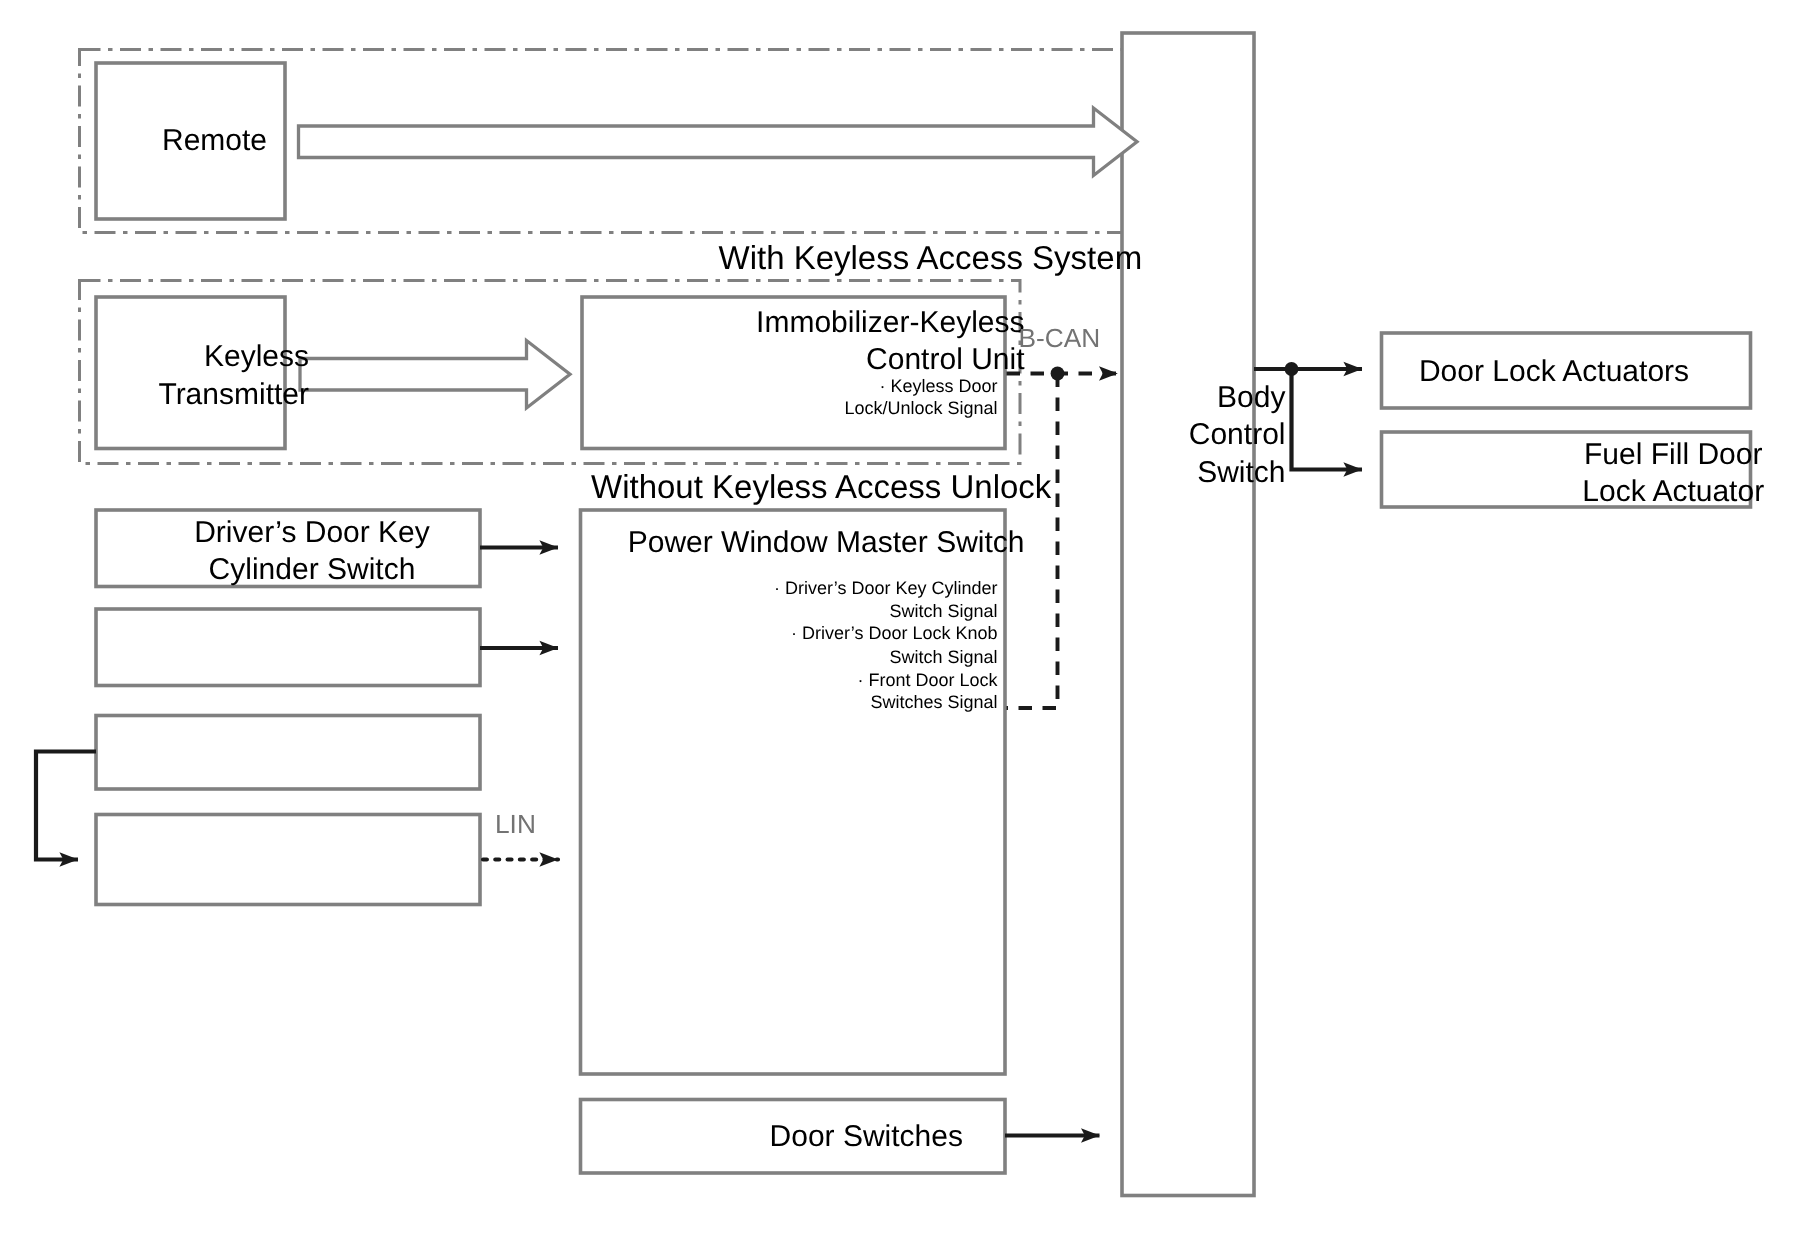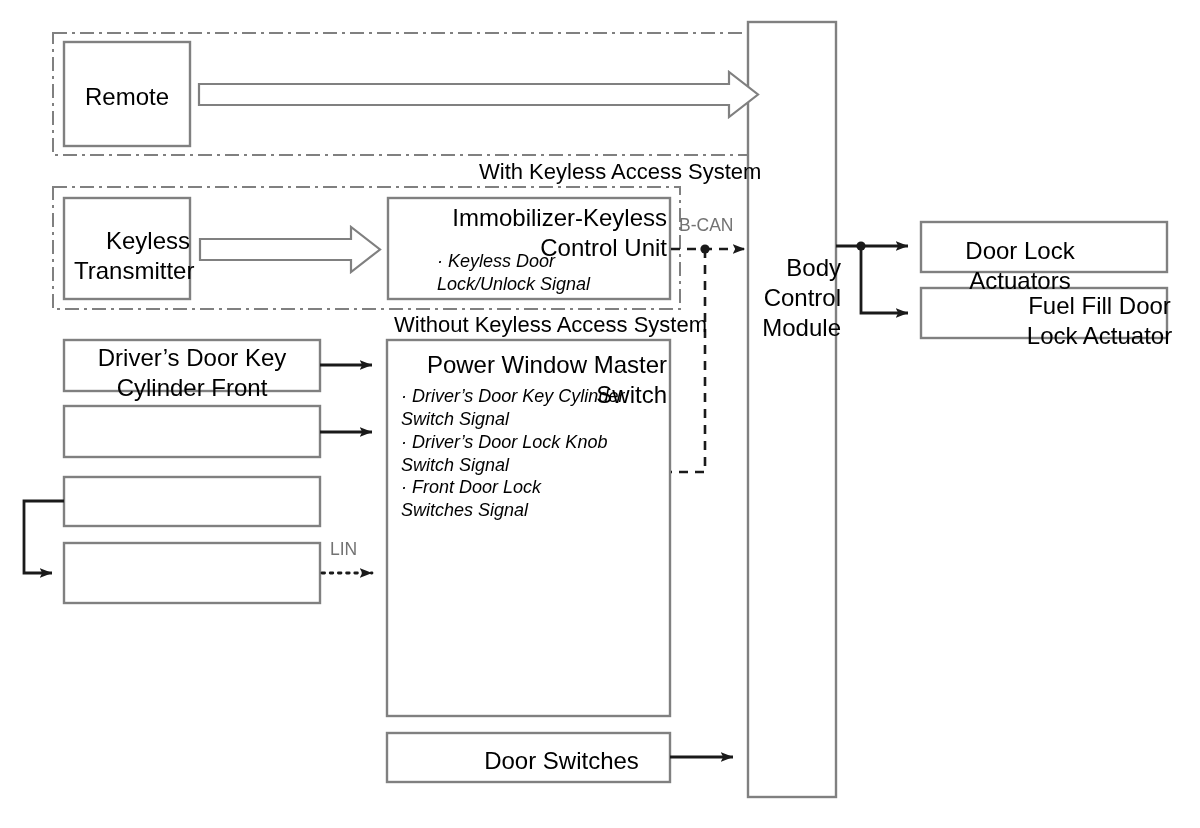--- a/index.html
+++ b/index.html
@@ -21,25 +21,26 @@
   svg.layer {
     position: absolute;
     top: 0;
     left: 0;
     width: 1200px;
     height: 828px;
   }
   .box-label {
     position: absolute;
     font-family: "Liberation Sans", sans-serif;
-    font-size: 24px;
+    font-size: 20px;
     color: #000000;
     line-height: 1.26;
     white-space: pre-line;
     pointer-events: none;
+    padding-left: 16px;
   }
   .label-center {
     text-align: center;
   }
   .label-left {
     text-align: right;
   }
   .group-caption {
     position: absolute;
     font-family: "Liberation Sans", sans-serif;
@@ -50,26 +51,25 @@
   .edge-label {
     position: absolute;
     font-family: "Liberation Sans", sans-serif;
     font-size: 17.5px;
     color: #737373;
     white-space: nowrap;
   }
   .bullet-block {
     position: absolute;
     font-family: "Liberation Sans", sans-serif;
-    font-size: 18px;
+    font-size: 12px;
     color: #000000;
     line-height: 1.27;
     white-space: pre-line;
-    text-align: left;
-    font-style: italic;
+    text-align: right;
   }
 </style>
 </head>
 <body>
 
 <div id="diagram-root">
 
   <svg class="layer" viewBox="0 0 1200 828">
     <defs>
       <marker id="arrowSolid" markerWidth="13" markerHeight="11" refX="12.4" refY="5.5" orient="auto" markerUnits="userSpaceOnUse">
@@ -138,45 +138,45 @@
 Transmitter</div>
 
   <div class="box-label label-left" style="left:437px; top:203px; width:230px;">Immobilizer-Keyless
 Control Unit</div>
 
   <div class="bullet-block" style="left:437px; top:250px; width:228px;">· Keyless Door
 Lock/Unlock Signal</div>
 
   <div class="box-label label-left" style="left:757px; top:253px; width:84px;">Body
 Control
-Module</div>
+Switch</div>
 
   <div class="box-label label-center" style="left:921px; top:236px; width:198px;">Door Lock Actuators</div>
 
   <div class="box-label label-center" style="left:958px; top:291px; width:283px;">Fuel Fill Door
 Lock Actuator</div>
 
   <div class="box-label label-center" style="left:64px; top:343px; width:256px;">Driver’s Door Key
-Cylinder Front</div>
+Cylinder Switch</div>
 
 
 
 
   <div class="box-label label-left" style="left:401px; top:350px; width:266px;">Power Window Master Switch</div>
 
   <div class="bullet-block" style="left:401px; top:385px; width:264px;">· Driver’s Door Key Cylinder
 Switch Signal
 · Driver’s Door Lock Knob
 Switch Signal
 · Front Door Lock
 Switches Signal</div>
 
   <div class="box-label label-center" style="left:387px; top:746px; width:283px;margin-left:33px;">Door Switches</div>
 
   <div class="group-caption" style="left:479px; top:159px;">With Keyless Access System</div>
 
-  <div class="group-caption" style="left:394px; top:312px;">Without Keyless Access System</div>
+  <div class="group-caption" style="left:394px; top:312px;">Without Keyless Access Unlock</div>
 
   <div class="edge-label" style="left:679px; top:215px;">B-CAN</div>
 
   <div class="edge-label" style="left:330px; top:539px;">LIN</div>
 
 </div>
 
 </body></html>

